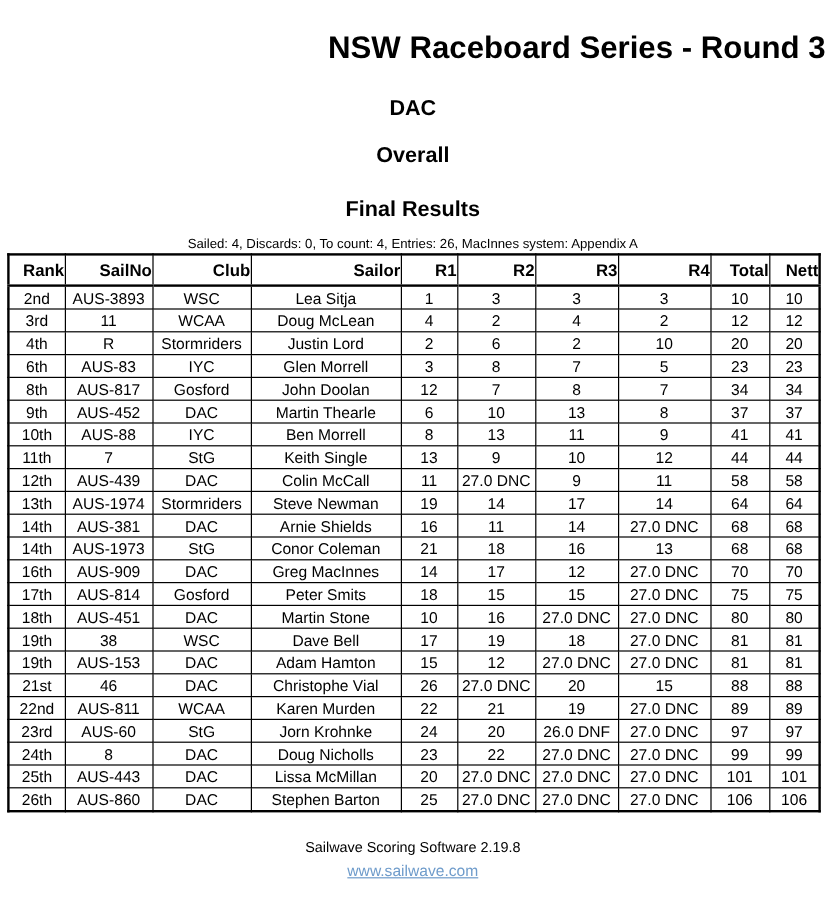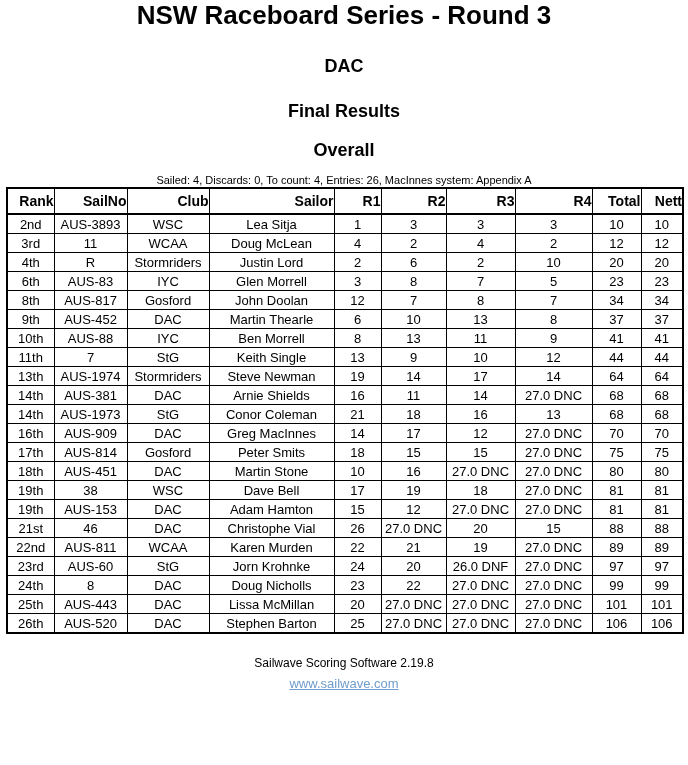--- a/index.html
+++ b/index.html
@@ -10,24 +10,24 @@
     font-family: "Liberation Sans", "DejaVu Sans", sans-serif;
     color: #000000;
   }
   .page {
     width: 688px;
     height: 765px;
     position: relative;
     overflow: hidden;
   }
   .title {
-    text-align: center;
+    text-align: right;
     font-size: 26px;
     font-weight: bold;
-    margin: 0 0 0 0;
+    margin: 24px 0 0 0;
     letter-spacing: 0px;
   }
   .sub {
     text-align: center;
     font-size: 18px;
     font-weight: bold;
   }
   .event   { margin: 25px 0 0 0; }
   .results { margin: 24px 0 0 0; }
   .section { margin: 18px 0 0 0; }
@@ -88,22 +88,22 @@
     cursor: pointer;
   }
 </style>
 </head>
 <body>
 
 <div class="page">
 
   <h1 class="title">NSW Raceboard Series - Round 3</h1>
   <div class="sub event">DAC</div>
+  <div class="sub section">Overall</div>
   <div class="sub results">Final Results</div>
-  <div class="sub section">Overall</div>
   <div class="summary">Sailed: 4, Discards: 0, To count: 4, Entries: 26, MacInnes system: Appendix A</div>
 
   <table class="results-table">
     <colgroup>
       <col class="col-rank">
         <col class="col-sailno">
         <col class="col-club">
         <col class="col-sailor">
       <col class="col-r1">
         <col class="col-r2">
@@ -217,20 +217,32 @@
           <td>StG</td>
           <td>Keith Single</td>
           <td>13</td>
           <td>9</td>
           <td>10</td>
           <td>12</td>
           <td>44</td>
           <td>44</td>
         </tr>
         <tr>
+          <td>12th</td>
+          <td>AUS-439</td>
+          <td>DAC</td>
+          <td>Colin McCall</td>
+          <td>11</td>
+          <td>27.0 DNC</td>
+          <td>9</td>
+          <td>11</td>
+          <td>58</td>
+          <td>58</td>
+        </tr>
+        <tr>
           <td>13th</td>
           <td>AUS-1974</td>
           <td>Stormriders</td>
           <td>Steve Newman</td>
           <td>19</td>
           <td>14</td>
           <td>17</td>
           <td>14</td>
           <td>64</td>
           <td>64</td>
@@ -374,21 +386,21 @@
           <td>Lissa McMillan</td>
           <td>20</td>
           <td>27.0 DNC</td>
           <td>27.0 DNC</td>
           <td>27.0 DNC</td>
           <td>101</td>
           <td>101</td>
         </tr>
         <tr>
           <td>26th</td>
-          <td>AUS-520</td>
+          <td>AUS-860</td>
           <td>DAC</td>
           <td>Stephen Barton</td>
           <td>25</td>
           <td>27.0 DNC</td>
           <td>27.0 DNC</td>
           <td>27.0 DNC</td>
           <td>106</td>
           <td>106</td>
         </tr>
       </tbody>

